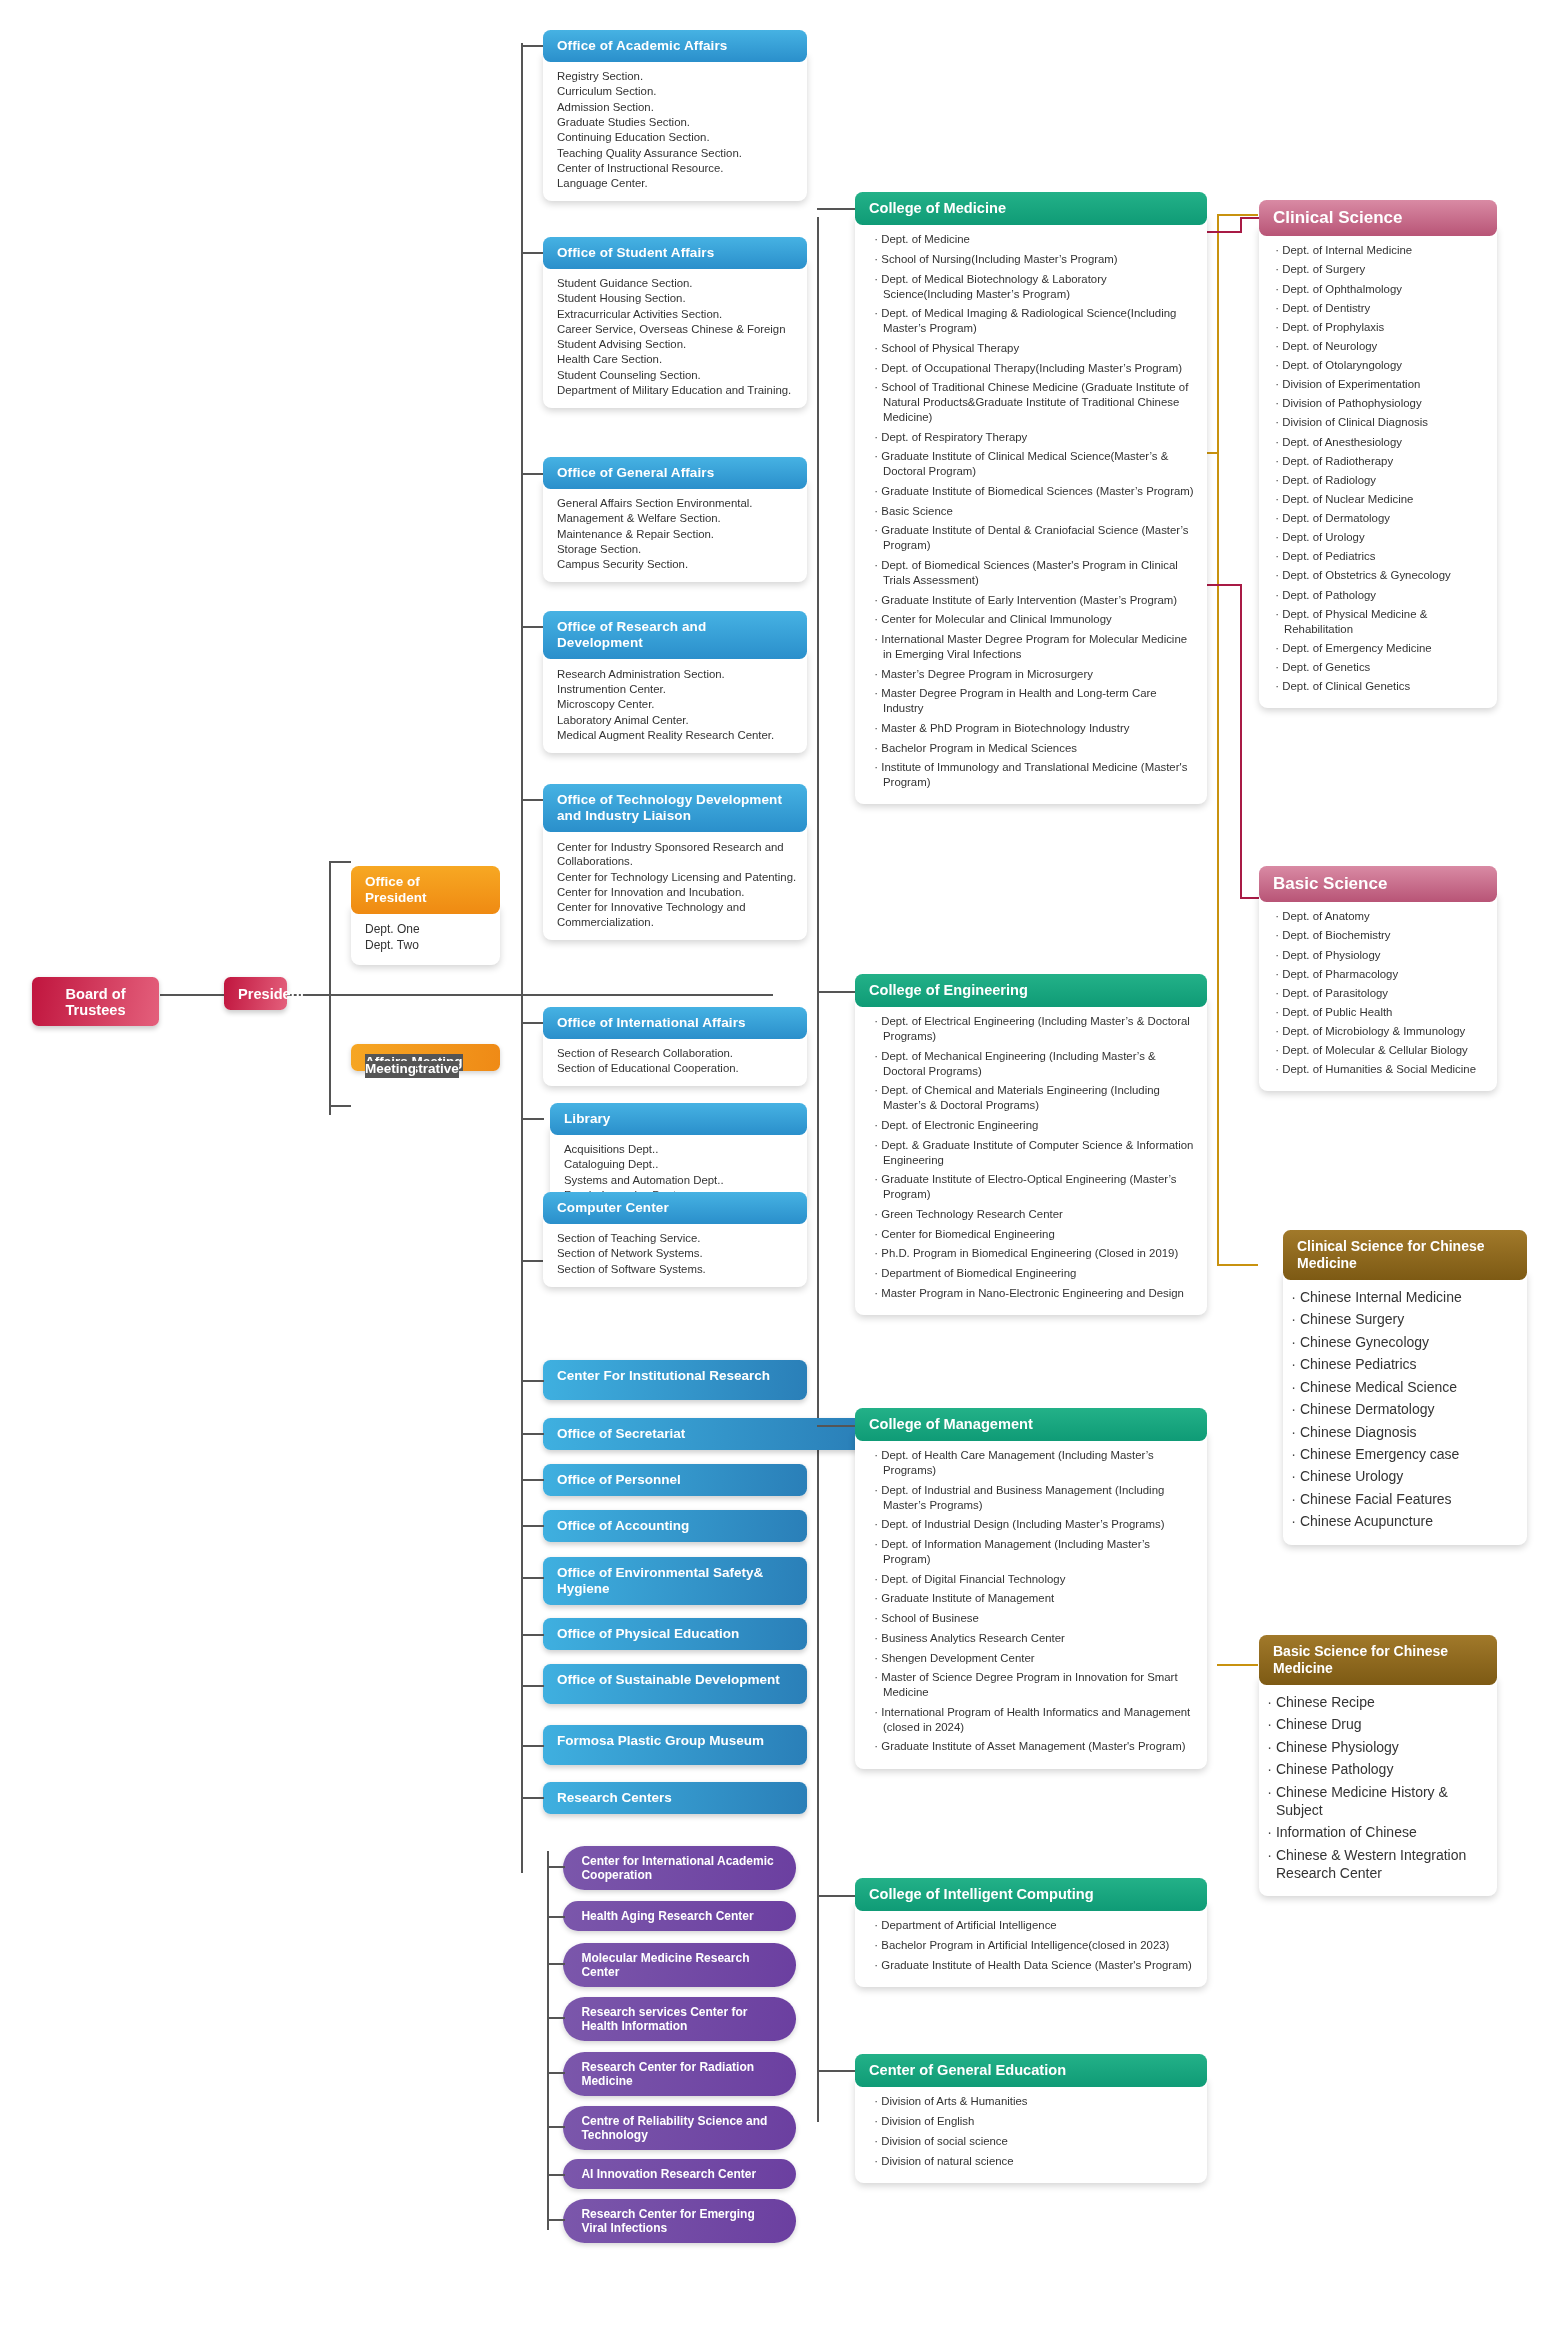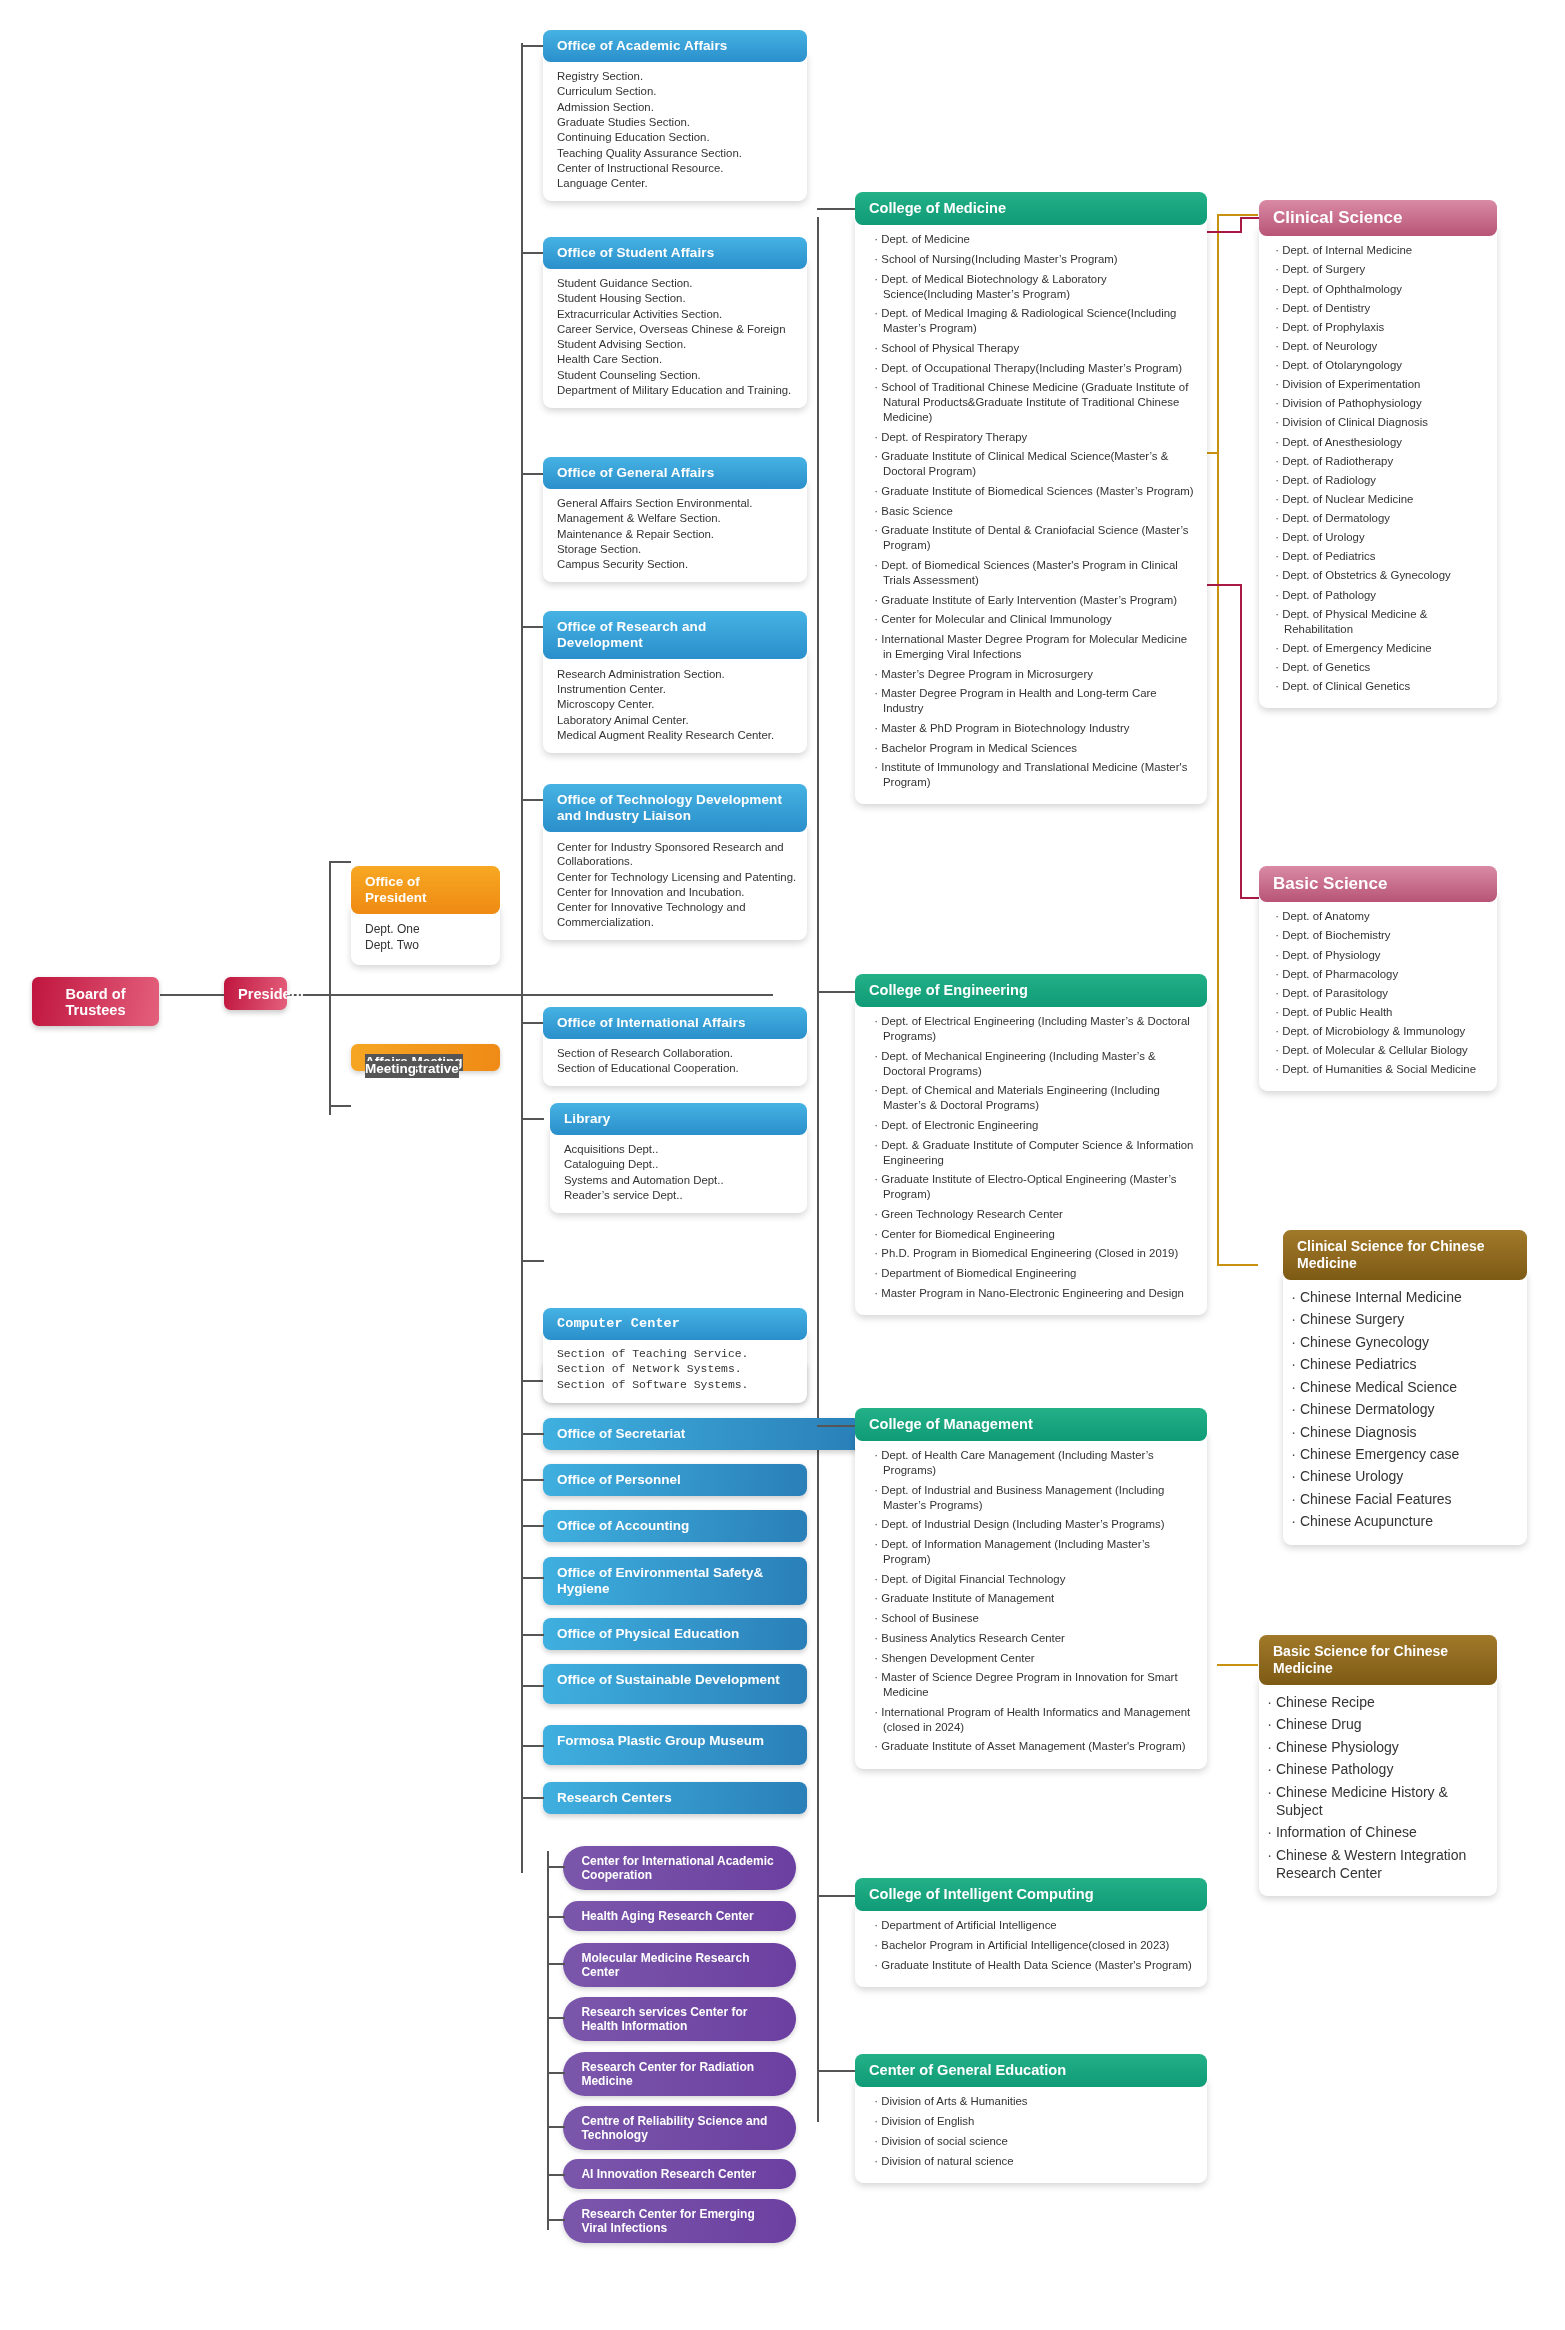--- a/index.html
+++ b/index.html
@@ -238,21 +238,21 @@
     <div class="card blue" style="left: 543px; top: 1103px; width: 264px; padding-left: 7px;">
       <div class="card-head">Library</div>
       <div class="card-body">
         <div class="li">Acquisitions Dept..</div>
         <div class="li">Cataloguing Dept..</div>
         <div class="li">Systems and Automation Dept..</div>
         <div class="li">Reader’s service Dept..</div>
       </div>
     </div>
     <div class="ln h" style="left: 521px; top: 1118px; width: 23px;"></div>
-    <div class="card blue" style="left: 543px; top: 1308px; width: 264px; font-family: Liberation Mono, monospace;">
+    <div class="card blue" style="left: 543px; top: 1192px; width: 264px;">
       <div class="card-head">Computer Center</div>
       <div class="card-body">
         <div class="li">Section of Teaching Service.</div>
         <div class="li">Section of Network Systems.</div>
         <div class="li">Section of Software Systems.</div>
       </div>
     </div>
     <div class="ln h" style="left: 521px; top: 1260px; width: 23px;"></div>
   </div>
 

